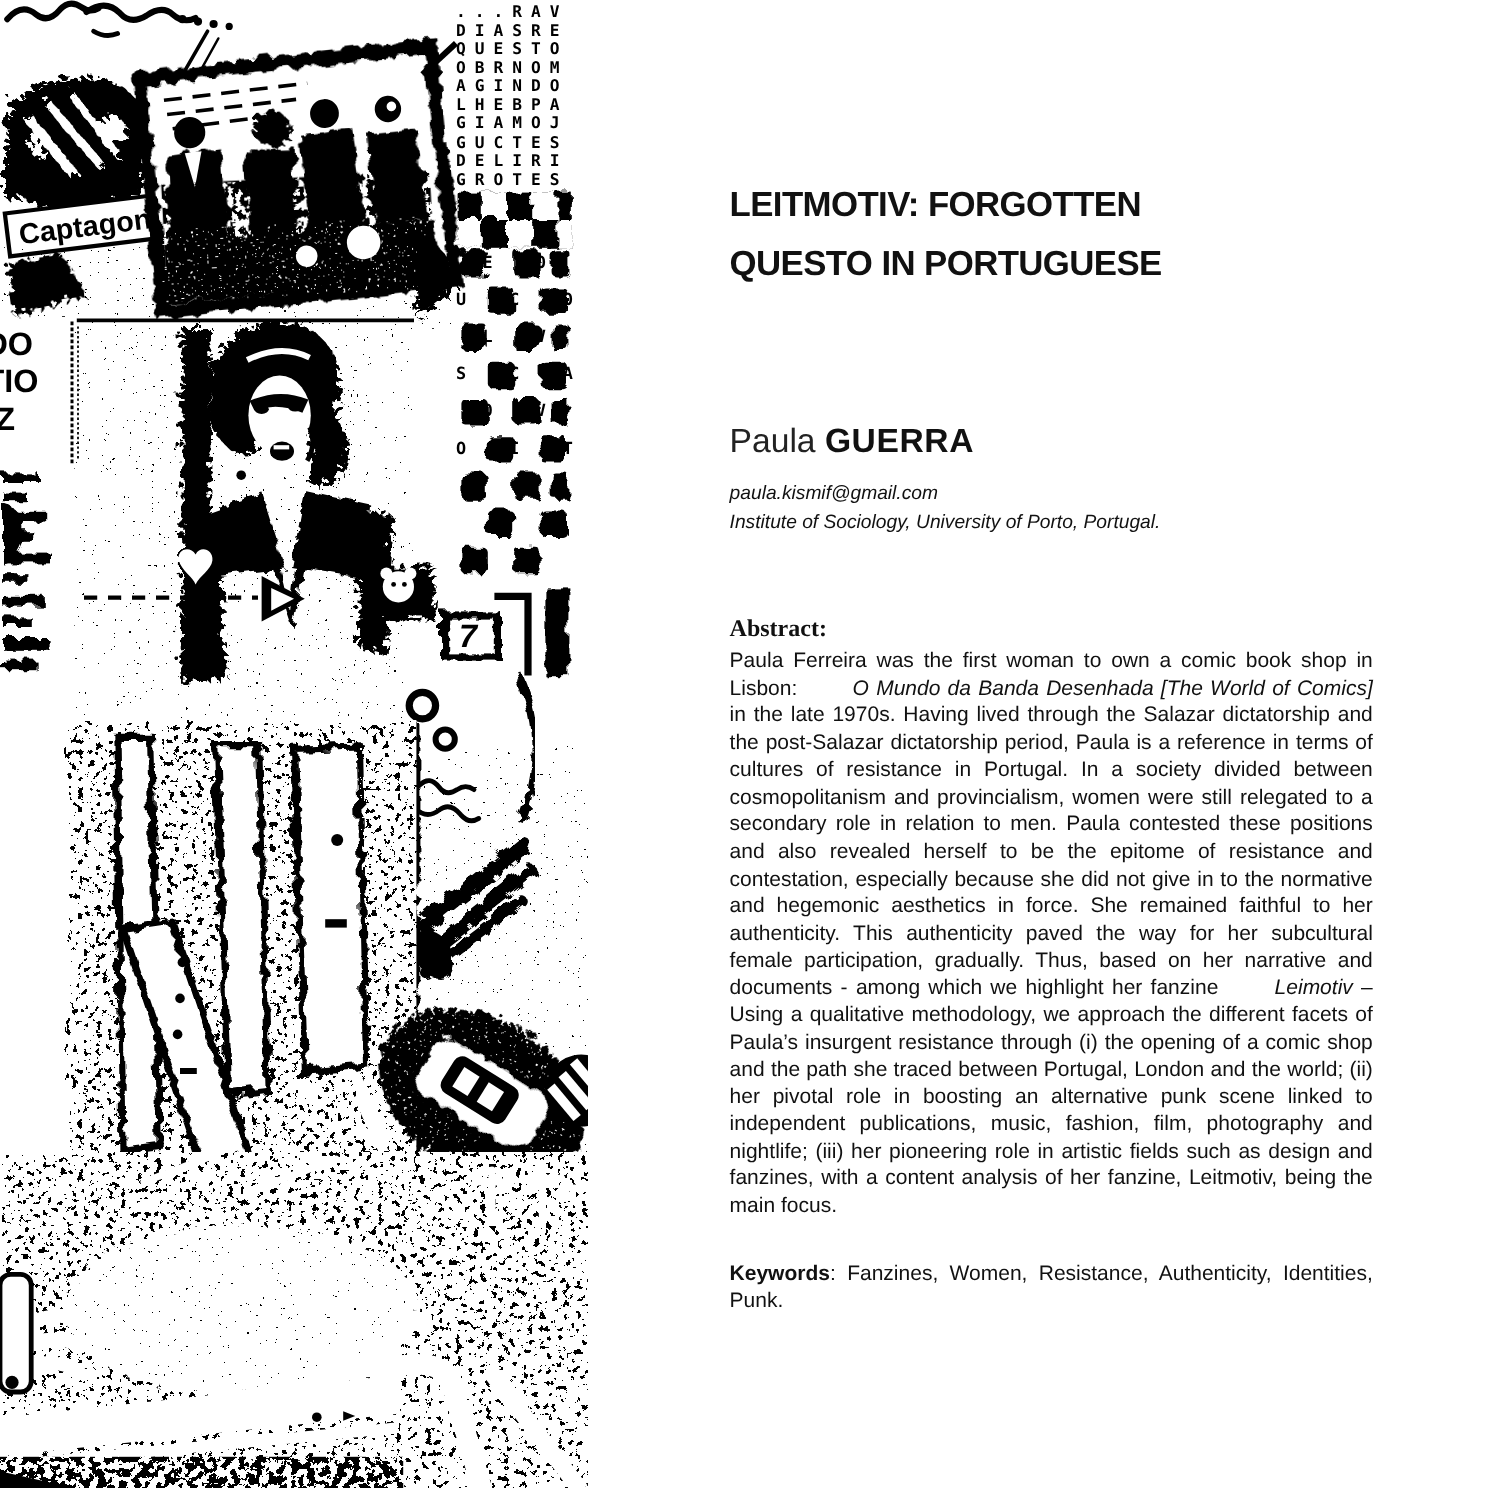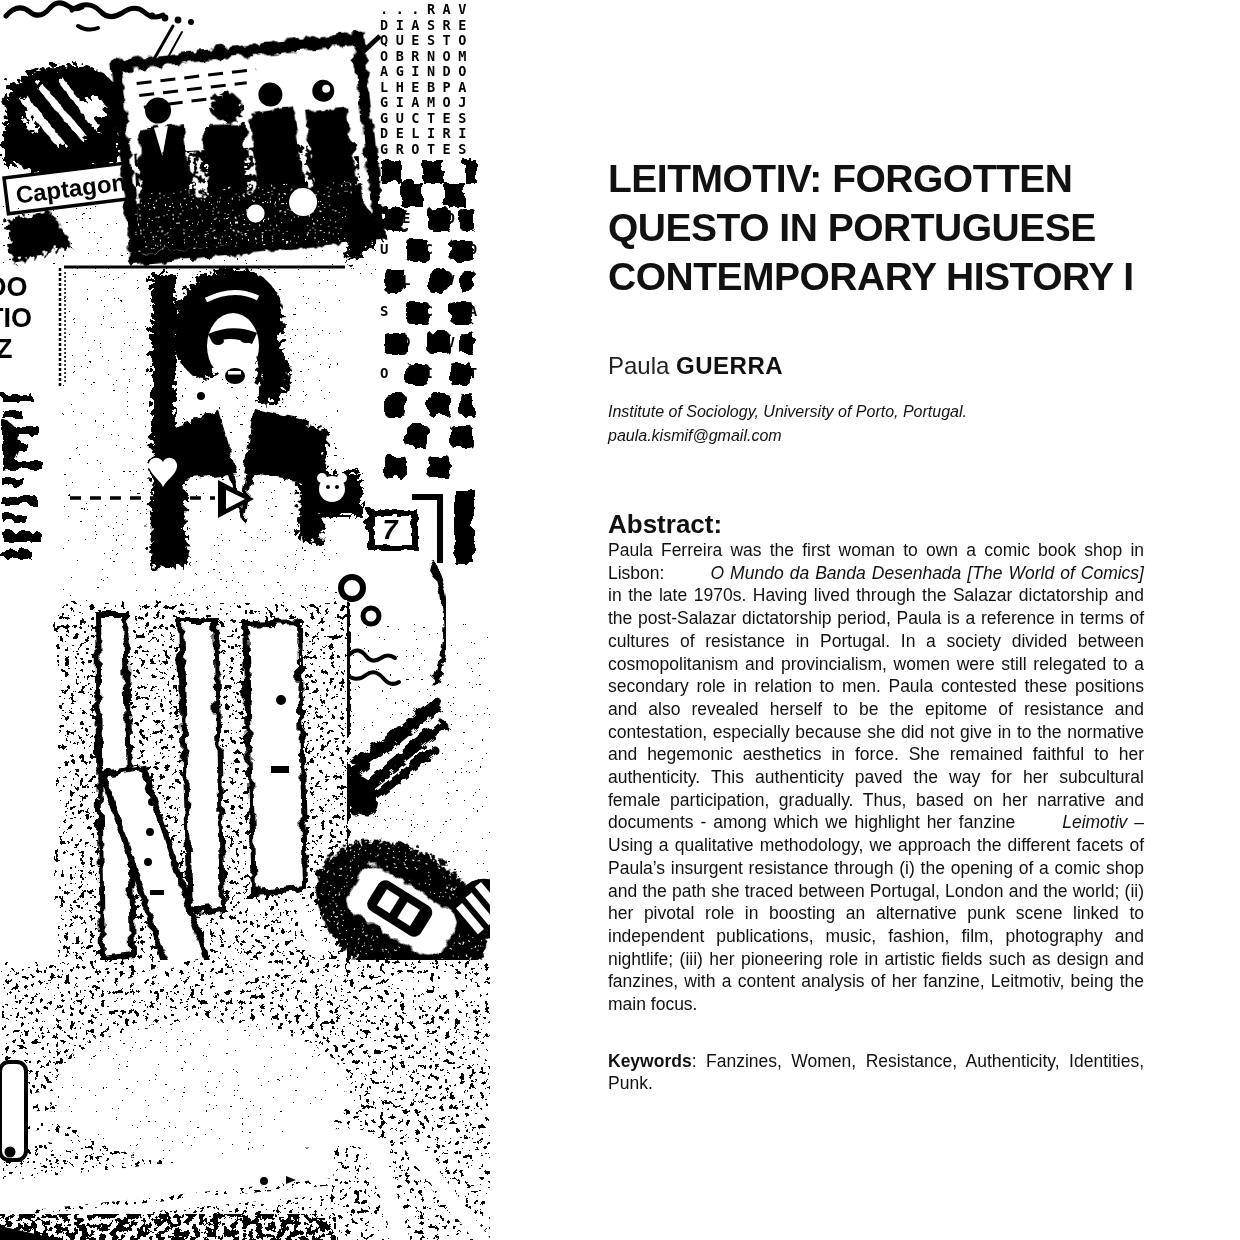--- a/index.html
+++ b/index.html
@@ -4,27 +4,27 @@
 <style>
   html,body{margin:0;padding:0;}
   body{
     width:1240px;height:1240px;position:relative;background:#ffffff;
     font-family:"Liberation Sans",sans-serif;color:#000;overflow:hidden;
   }
   .collage-wrap{position:absolute;left:0;top:0;width:490px;height:1240px;}
   .content{position:absolute;left:608px;top:0;width:536px;height:1240px;}
   .title{
     position:absolute;top:128px;left:0;width:536px;
-    font-weight:bold;font-size:39px;line-height:49px;letter-spacing:-0.5px;color:#111;
+    font-weight:bold;font-size:29px;line-height:49px;letter-spacing:-0.5px;color:#111;
   }
-  .author{position:absolute;top:352px;left:0;font-size:24px;color:#222;}
+  .author{position:absolute;top:352px;left:0;font-size:28px;color:#222;}
   .author b{font-weight:bold;letter-spacing:0.5px;color:#111;}
   .affil{position:absolute;top:400px;left:0;font-size:16px;line-height:24px;font-style:italic;color:#111;}
   .abs-block{position:absolute;top:512px;left:0;width:536px;color:#111;}
-  .abs-head{font-weight:bold;font-size:26px;line-height:24px;margin:0 0 3px 0;}
+  .abs-head{font-weight:bold;font-size:20px;line-height:24px;margin:0 0 3px 0;font-family:Liberation Serif, serif;}
   .abs-head .colon{font-weight:bold;}
   .abs-body{font-size:17.5px;line-height:22.7px;text-align:justify;margin:0;}
   .it{font-style:italic;margin-left:40px;}
   .keywords{margin-top:34px;font-size:17.5px;line-height:22.7px;text-align:justify;}
   .keywords b{font-weight:bold;}
 </style>
 </head>
 <body>
 
 <div class="collage-wrap">
@@ -371,28 +371,27 @@
     <rect x="368" y="1060" width="122" height="180" filter="url(#wM)"></rect>
   </g>
 </svg>
 </div>
 
 <div class="content">
 
   <h1 class="title">
     <div>LEITMOTIV: FORGOTTEN</div>
     <div>QUESTO IN PORTUGUESE</div>
-    <div>CONTEMPORARY HISTORY I</div>
   </h1>
 
   <div class="author"><span>Paula </span><b>GUERRA</b></div>
 
   <div class="affil">
+    <div>paula.kismif@gmail.com</div>
     <div>Institute of Sociology, University of Porto, Portugal.</div>
-    <div>paula.kismif@gmail.com</div>
   </div>
 
   <div class="abs-block">
     <h2 class="abs-head"><span>Abstract</span><span class="colon">:</span></h2>
     <p class="abs-body"><span>Paula Ferreira was the first woman to own a comic book shop in Lisbon: </span><span class="it">O Mundo da Banda Desenhada [The World of Comics]</span><span> in the late 1970s. Having lived through the Salazar dictatorship and the post-Salazar dictatorship period, Paula is a reference in terms of cultures of resistance in Portugal. In a society divided between cosmopolitanism and provincialism, women were still relegated to a secondary role in relation to men. Paula contested these positions and also revealed herself to be the epitome of resistance and contestation, especially because she did not give in to the normative and hegemonic aesthetics in force. She remained faithful to her authenticity. This authenticity paved the way for her subcultural female participation, gradually. Thus, based on her narrative and documents - among which we highlight her fanzine </span><span class="it">Leimotiv</span><span> – Using a qualitative methodology, we approach the different facets of Paula’s insurgent resistance through (i) the opening of a comic shop and the path she traced between Portugal, London and the world; (ii) her pivotal role in boosting an alternative punk scene linked to independent publications, music, fashion, film, photography and nightlife; (iii) her pioneering role in artistic fields such as design and fanzines, with a content analysis of her fanzine, Leitmotiv, being the main focus.</span></p>
     <div class="keywords"><b>Keywords</b><span>: Fanzines, Women, Resistance, Authenticity, Identities, Punk.</span></div>
   </div>
 
 </div>
 

